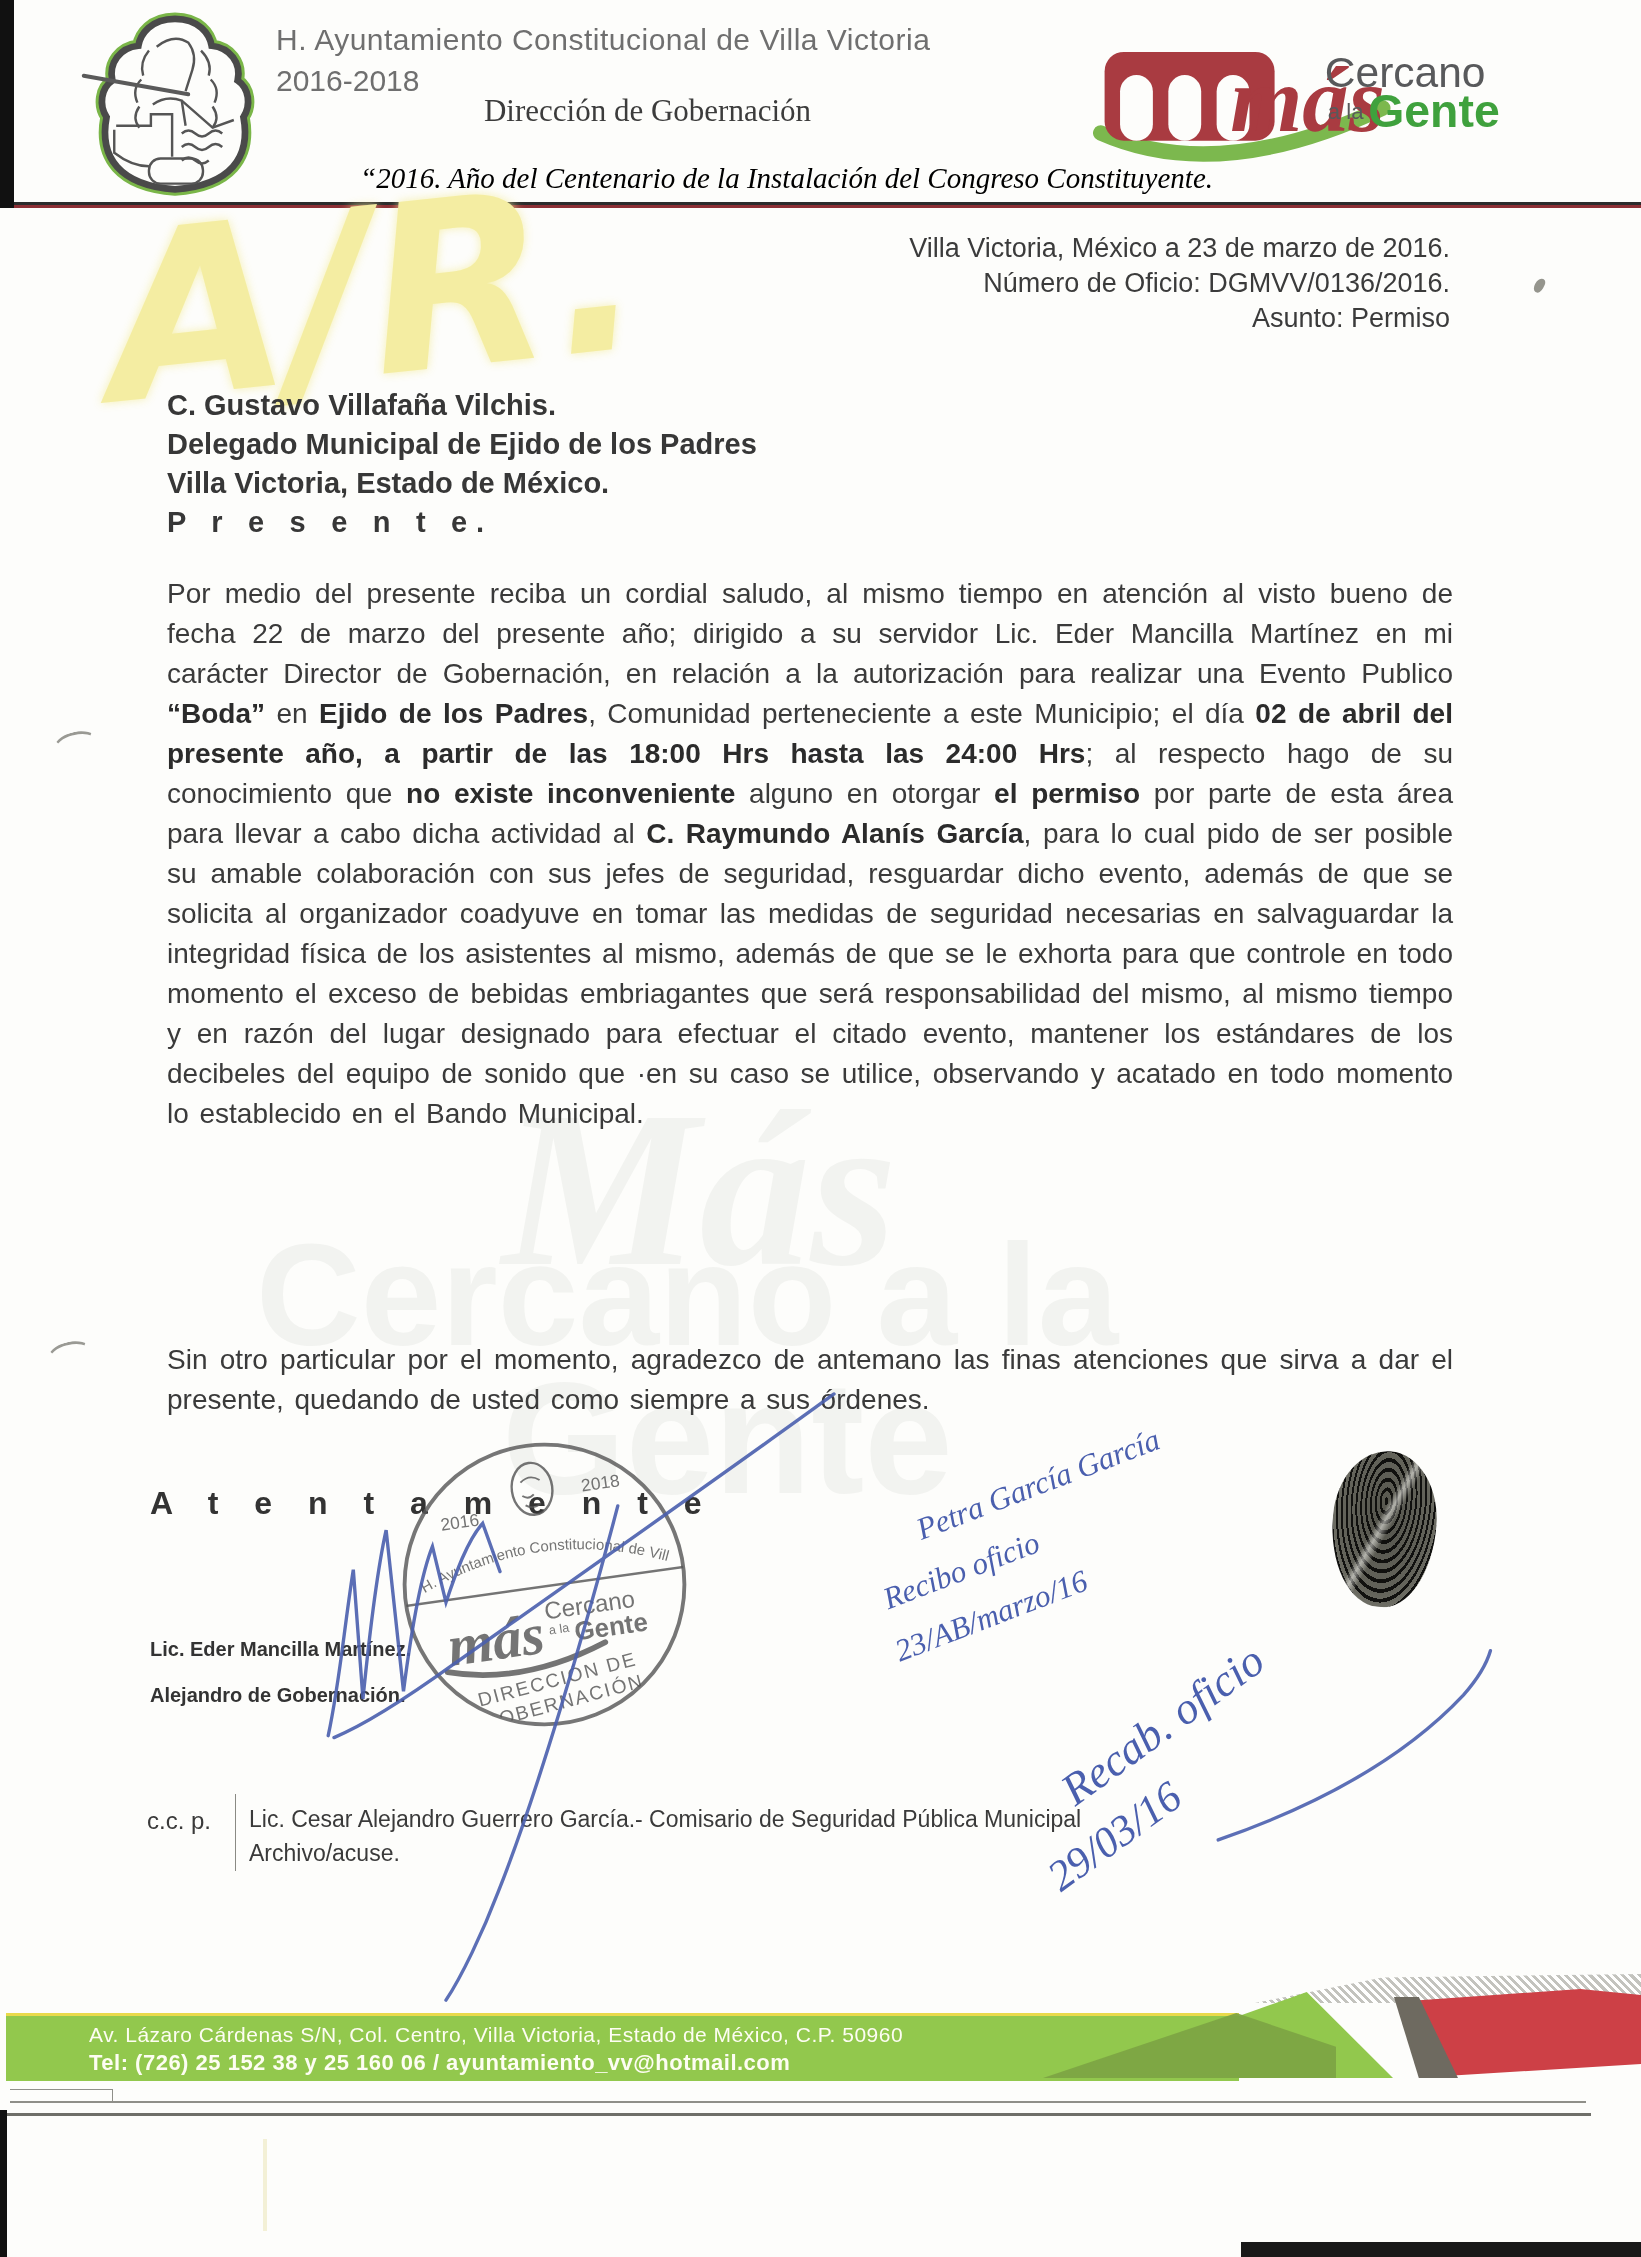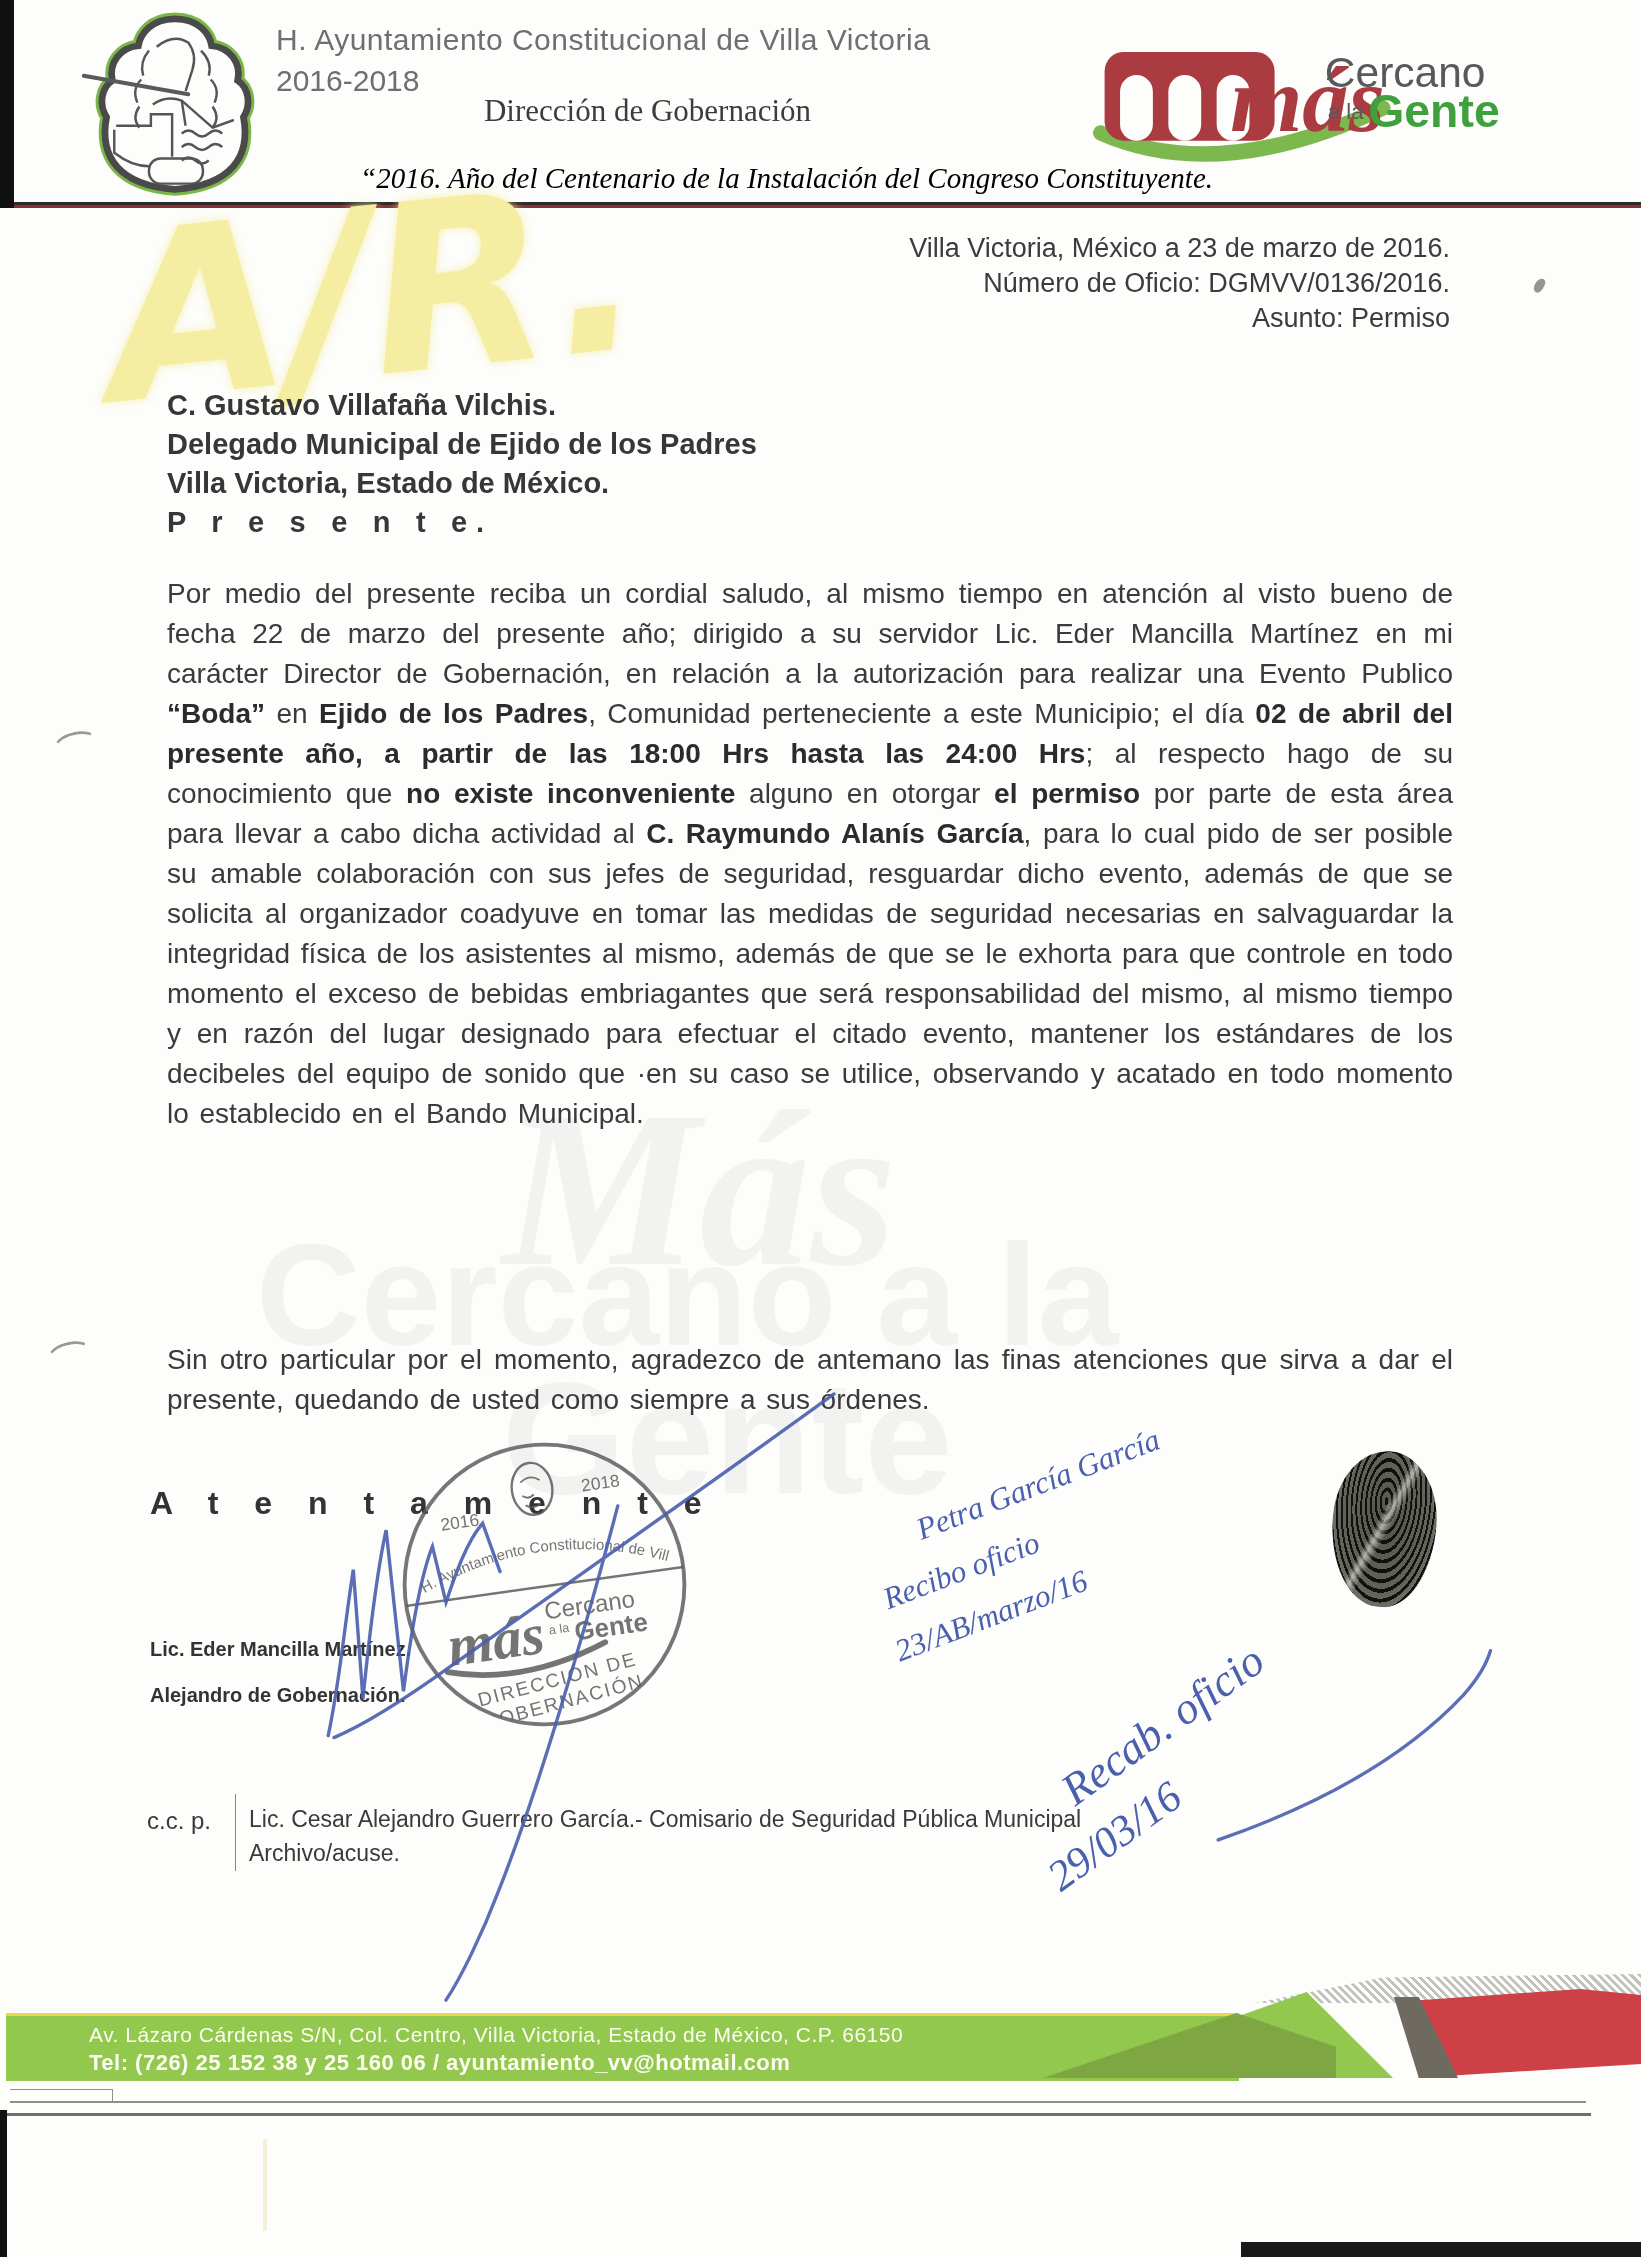--- a/index.html
+++ b/index.html
@@ -238,21 +238,21 @@
   <div class="abs arc-mark arc1"></div>
   <div class="abs arc-mark arc2"></div>
 
   <div class="abs f-hatch"></div>
   <div class="abs f-band"></div>
   <div class="abs f-peak"></div>
   <div class="abs f-olive"></div>
   <div class="abs f-gray"></div>
   <div class="abs f-red"></div>
   <div class="abs f-text">
-    <div>Av. Lázaro Cárdenas S/N, Col. Centro, Villa Victoria, Estado de México, C.P. 66150</div>
+    <div>Av. Lázaro Cárdenas S/N, Col. Centro, Villa Victoria, Estado de México, C.P. 50960</div>
     <div class="tel">Tel: (726) 25 152 38 y 25 160 06 / ayuntamiento_vv@hotmail.com</div>
   </div>
 
   <div class="abs scan-bracket"></div>
   <div class="abs scan-line1"></div>
   <div class="abs scan-line2"></div>
   <div class="abs fold-line"></div>
   <div class="abs edge-top-left"></div>
   <div class="abs edge-bottom-left"></div>
   <div class="abs edge-bottom-right"></div>

